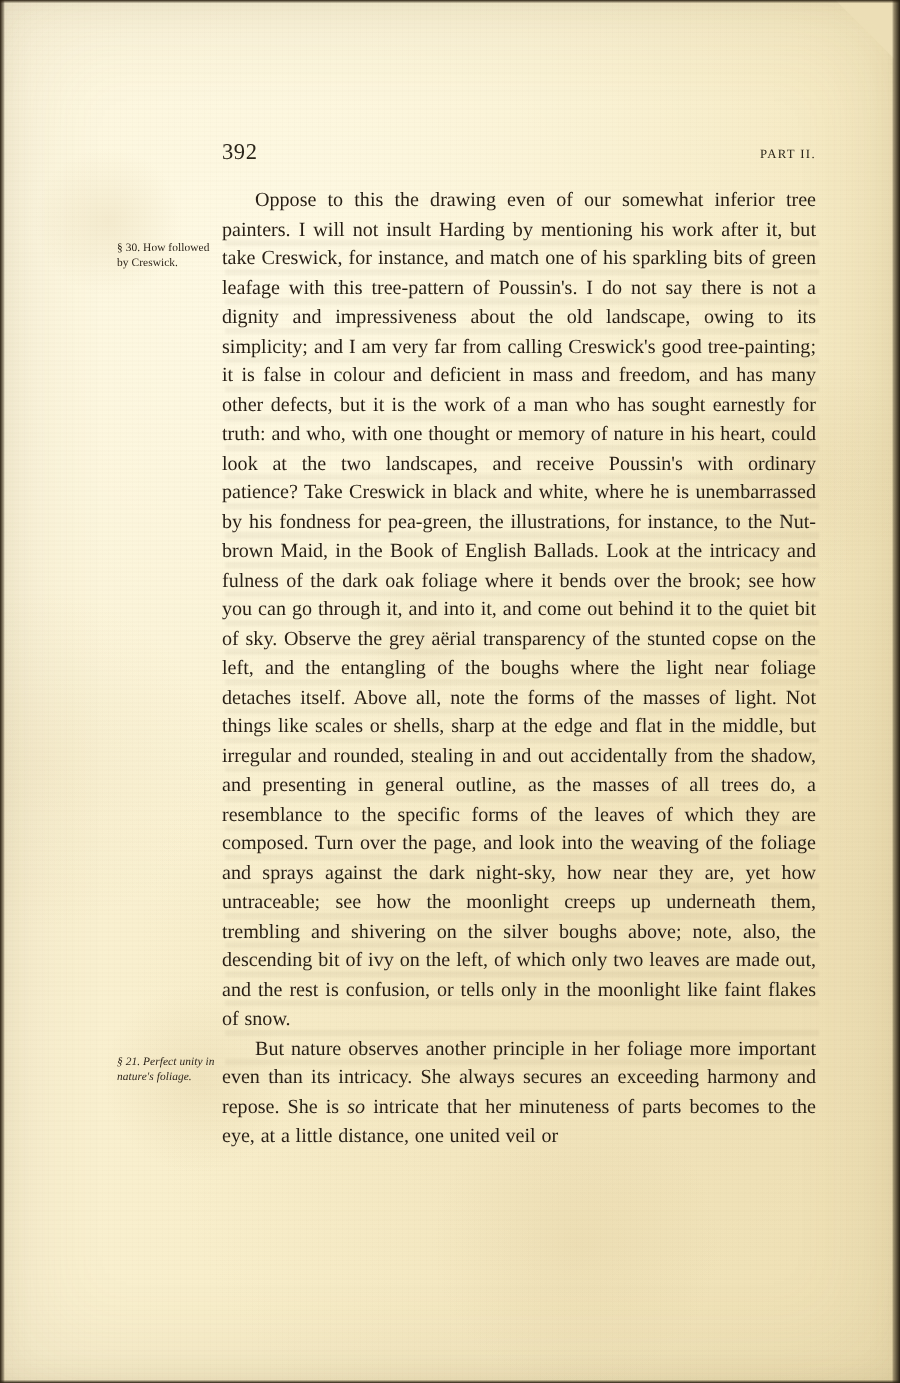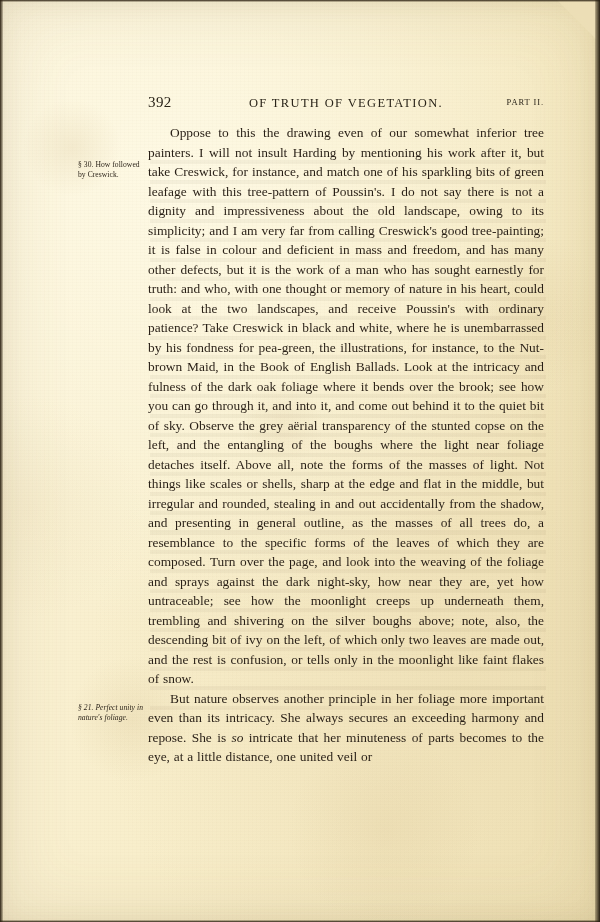--- a/index.html
+++ b/index.html
@@ -234,21 +234,20 @@
 
   <div class="grain"></div>
   <div class="grain-v"></div>
   <div class="foxing"></div>
   <div class="bleed"></div>
 
   <div class="content">
 
     <div class="running-head">
       <span class="rh-folio">392</span>
-      <span class="rh-title">OF TRUTH OF VEGETATION.</span>
       <span class="rh-part">PART II.</span>
     </div>
 
     <div class="marginal m1">§ 30. How followed by Creswick.</div>
     <div class="marginal m2">§ 21. Perfect unity in nature's foliage.</div>
 
     <div class="body">
       <p class="indent">
         <span>Oppose to this the drawing even of our somewhat inferior tree painters. I will not insult Harding by mentioning his work after it, but take Creswick, for instance, and match one of his sparkling bits of green leafage with this tree-pattern of Poussin's. I do not say there is not a dignity and impressiveness about the old landscape, owing to its simplicity; and I am very far from calling Creswick's good tree-painting; it is false in colour and deficient in mass and freedom, and has many other defects, but it is the work of a man who has sought earnestly for truth: and who, with one thought or memory of nature in his heart, could look at the two landscapes, and receive Poussin's with ordinary patience? Take Creswick in black and white, where he is unembarrassed by his fondness for pea-green, the illustrations, for instance, to the Nut-brown Maid, in the Book of English Ballads. Look at the intricacy and fulness of the dark oak foliage where it bends over the brook; see how you can go through it, and into it, and come out behind it to the quiet bit of sky. Observe the grey aërial transparency of the stunted copse on the left, and the entangling of the boughs where the light near foliage detaches itself. Above all, note the forms of the masses of light. Not things like scales or shells, sharp at the edge and flat in the middle, but irregular and rounded, stealing in and out accidentally from the shadow, and presenting in general outline, as the masses of all trees do, a resemblance to the specific forms of the leaves of which they are composed. Turn over the page, and look into the weaving of the foliage and sprays against the dark night-sky, how near they are, yet how untraceable; see how the moonlight creeps up underneath them, trembling and shivering on the silver boughs above; note, also, the descending bit of ivy on the left, of which only two leaves are made out, and the rest is confusion, or tells only in the moonlight like faint flakes of snow.</span>
       </p>

